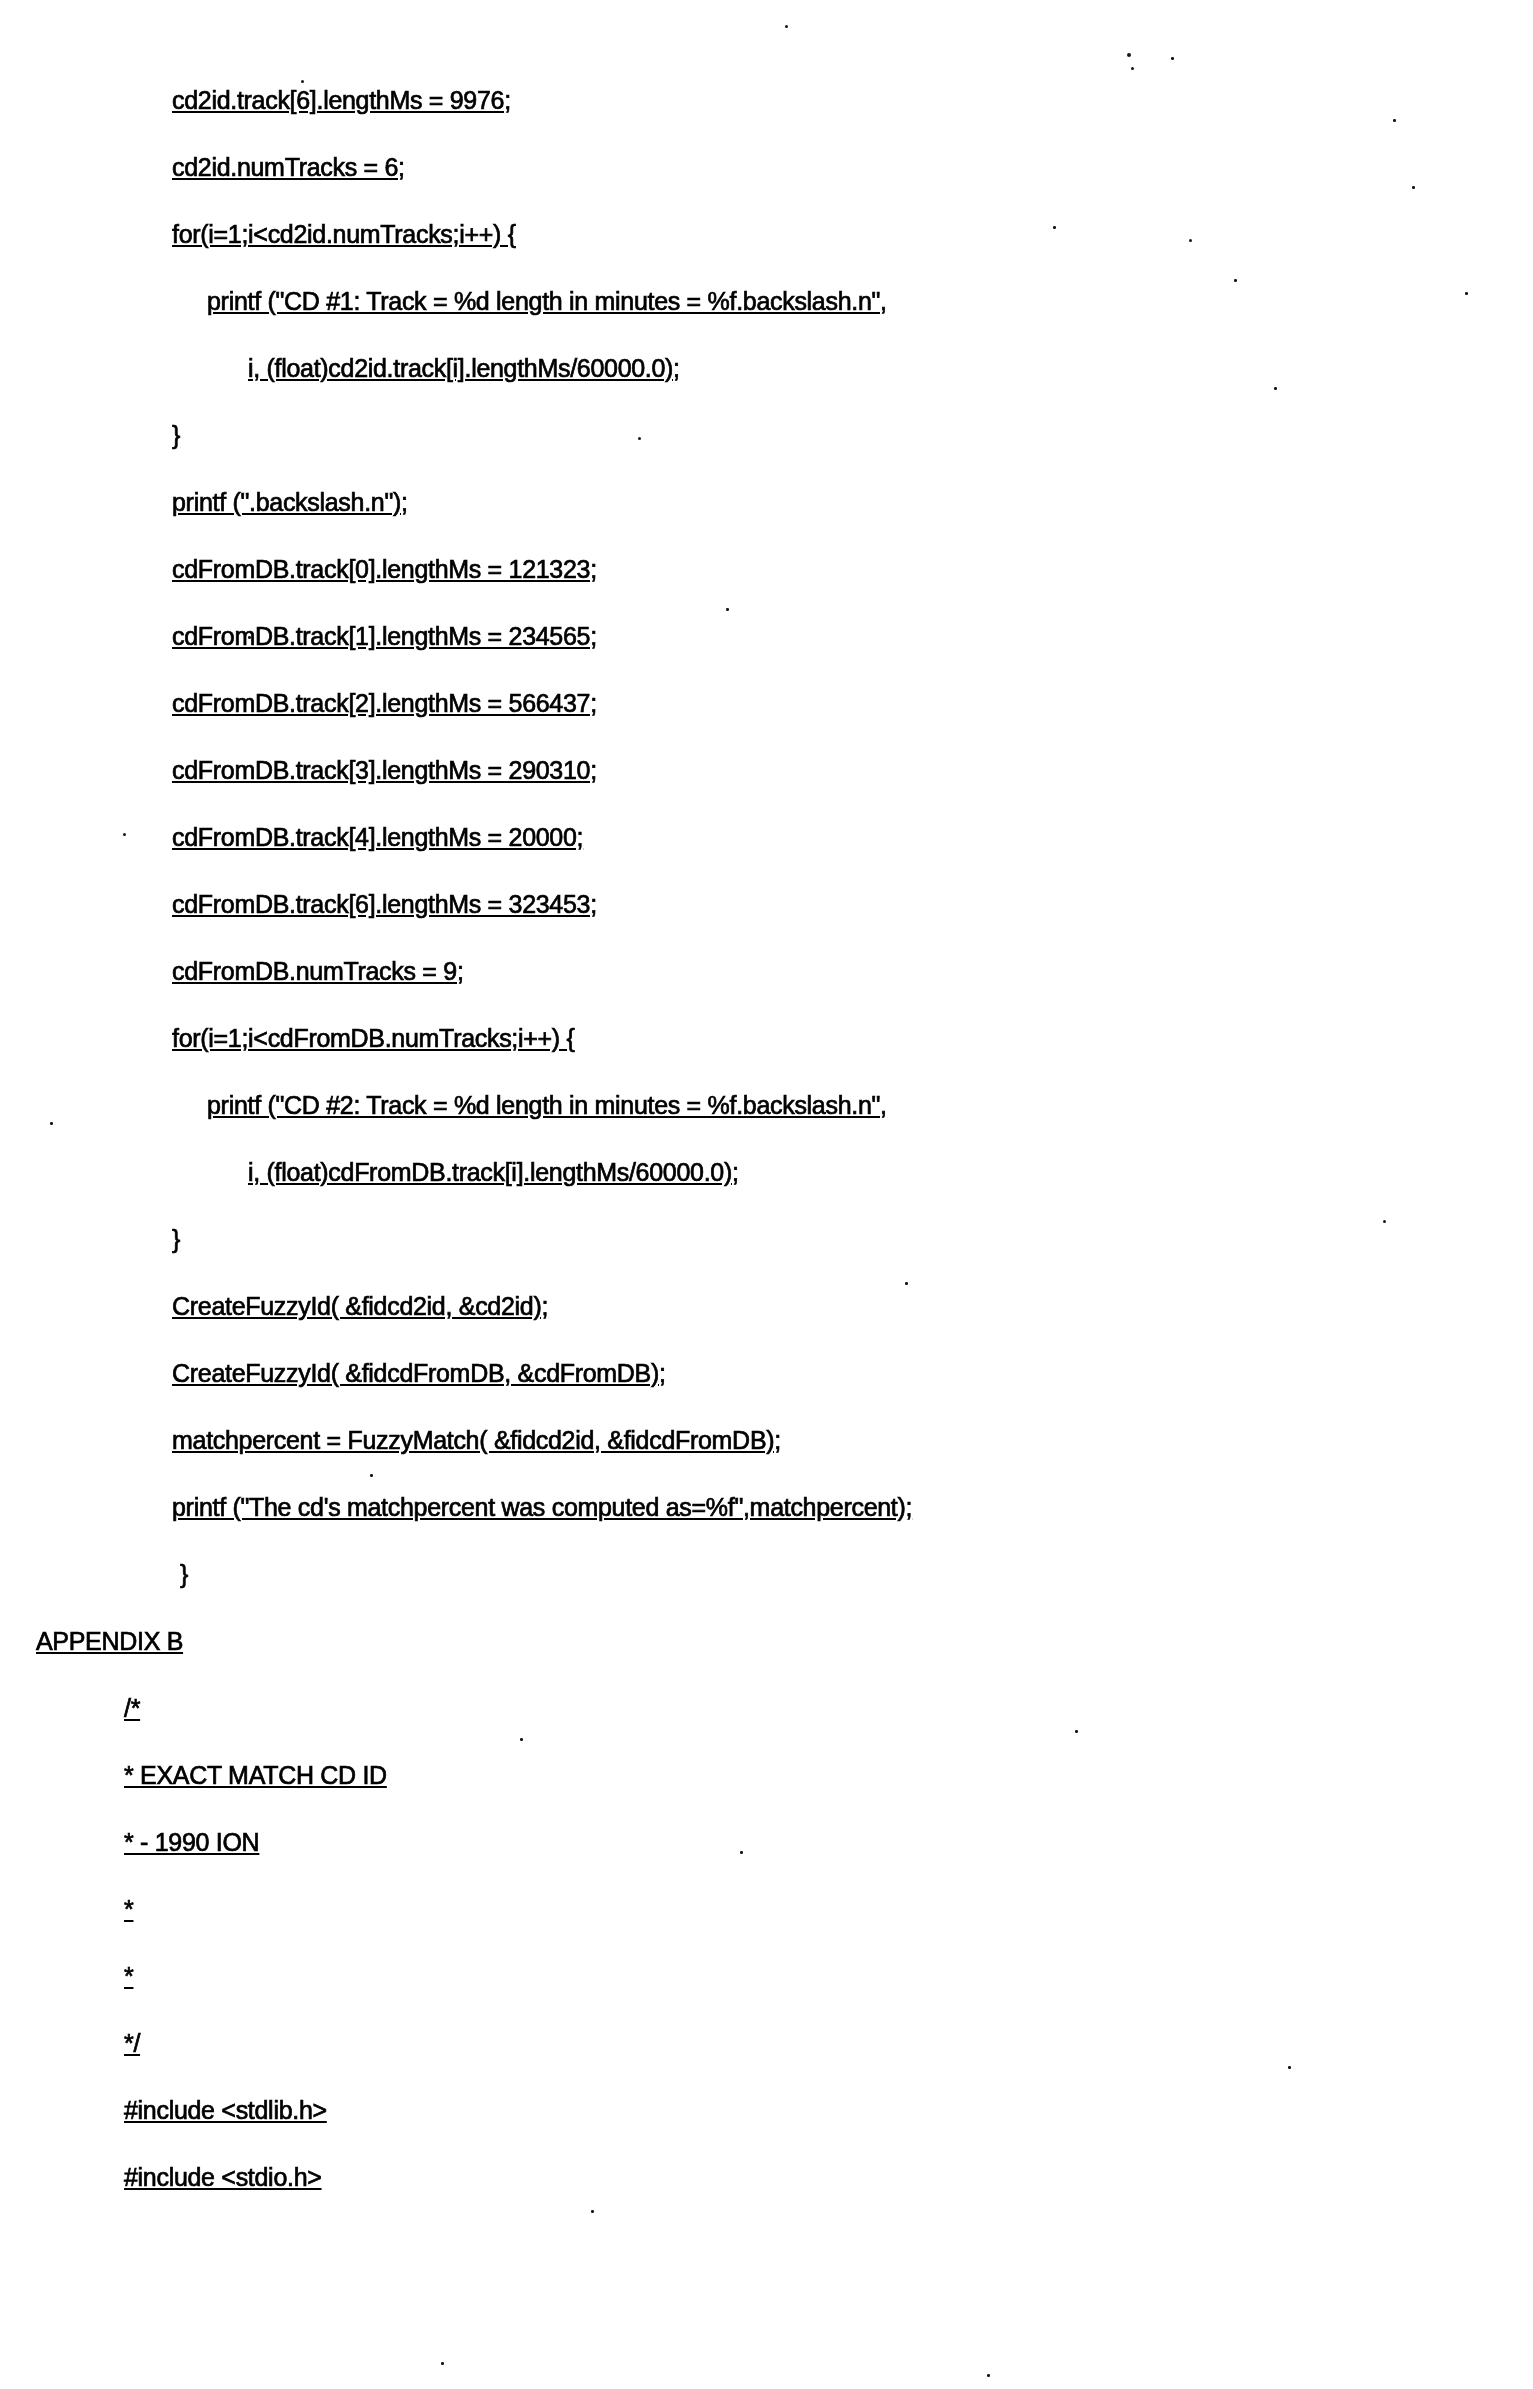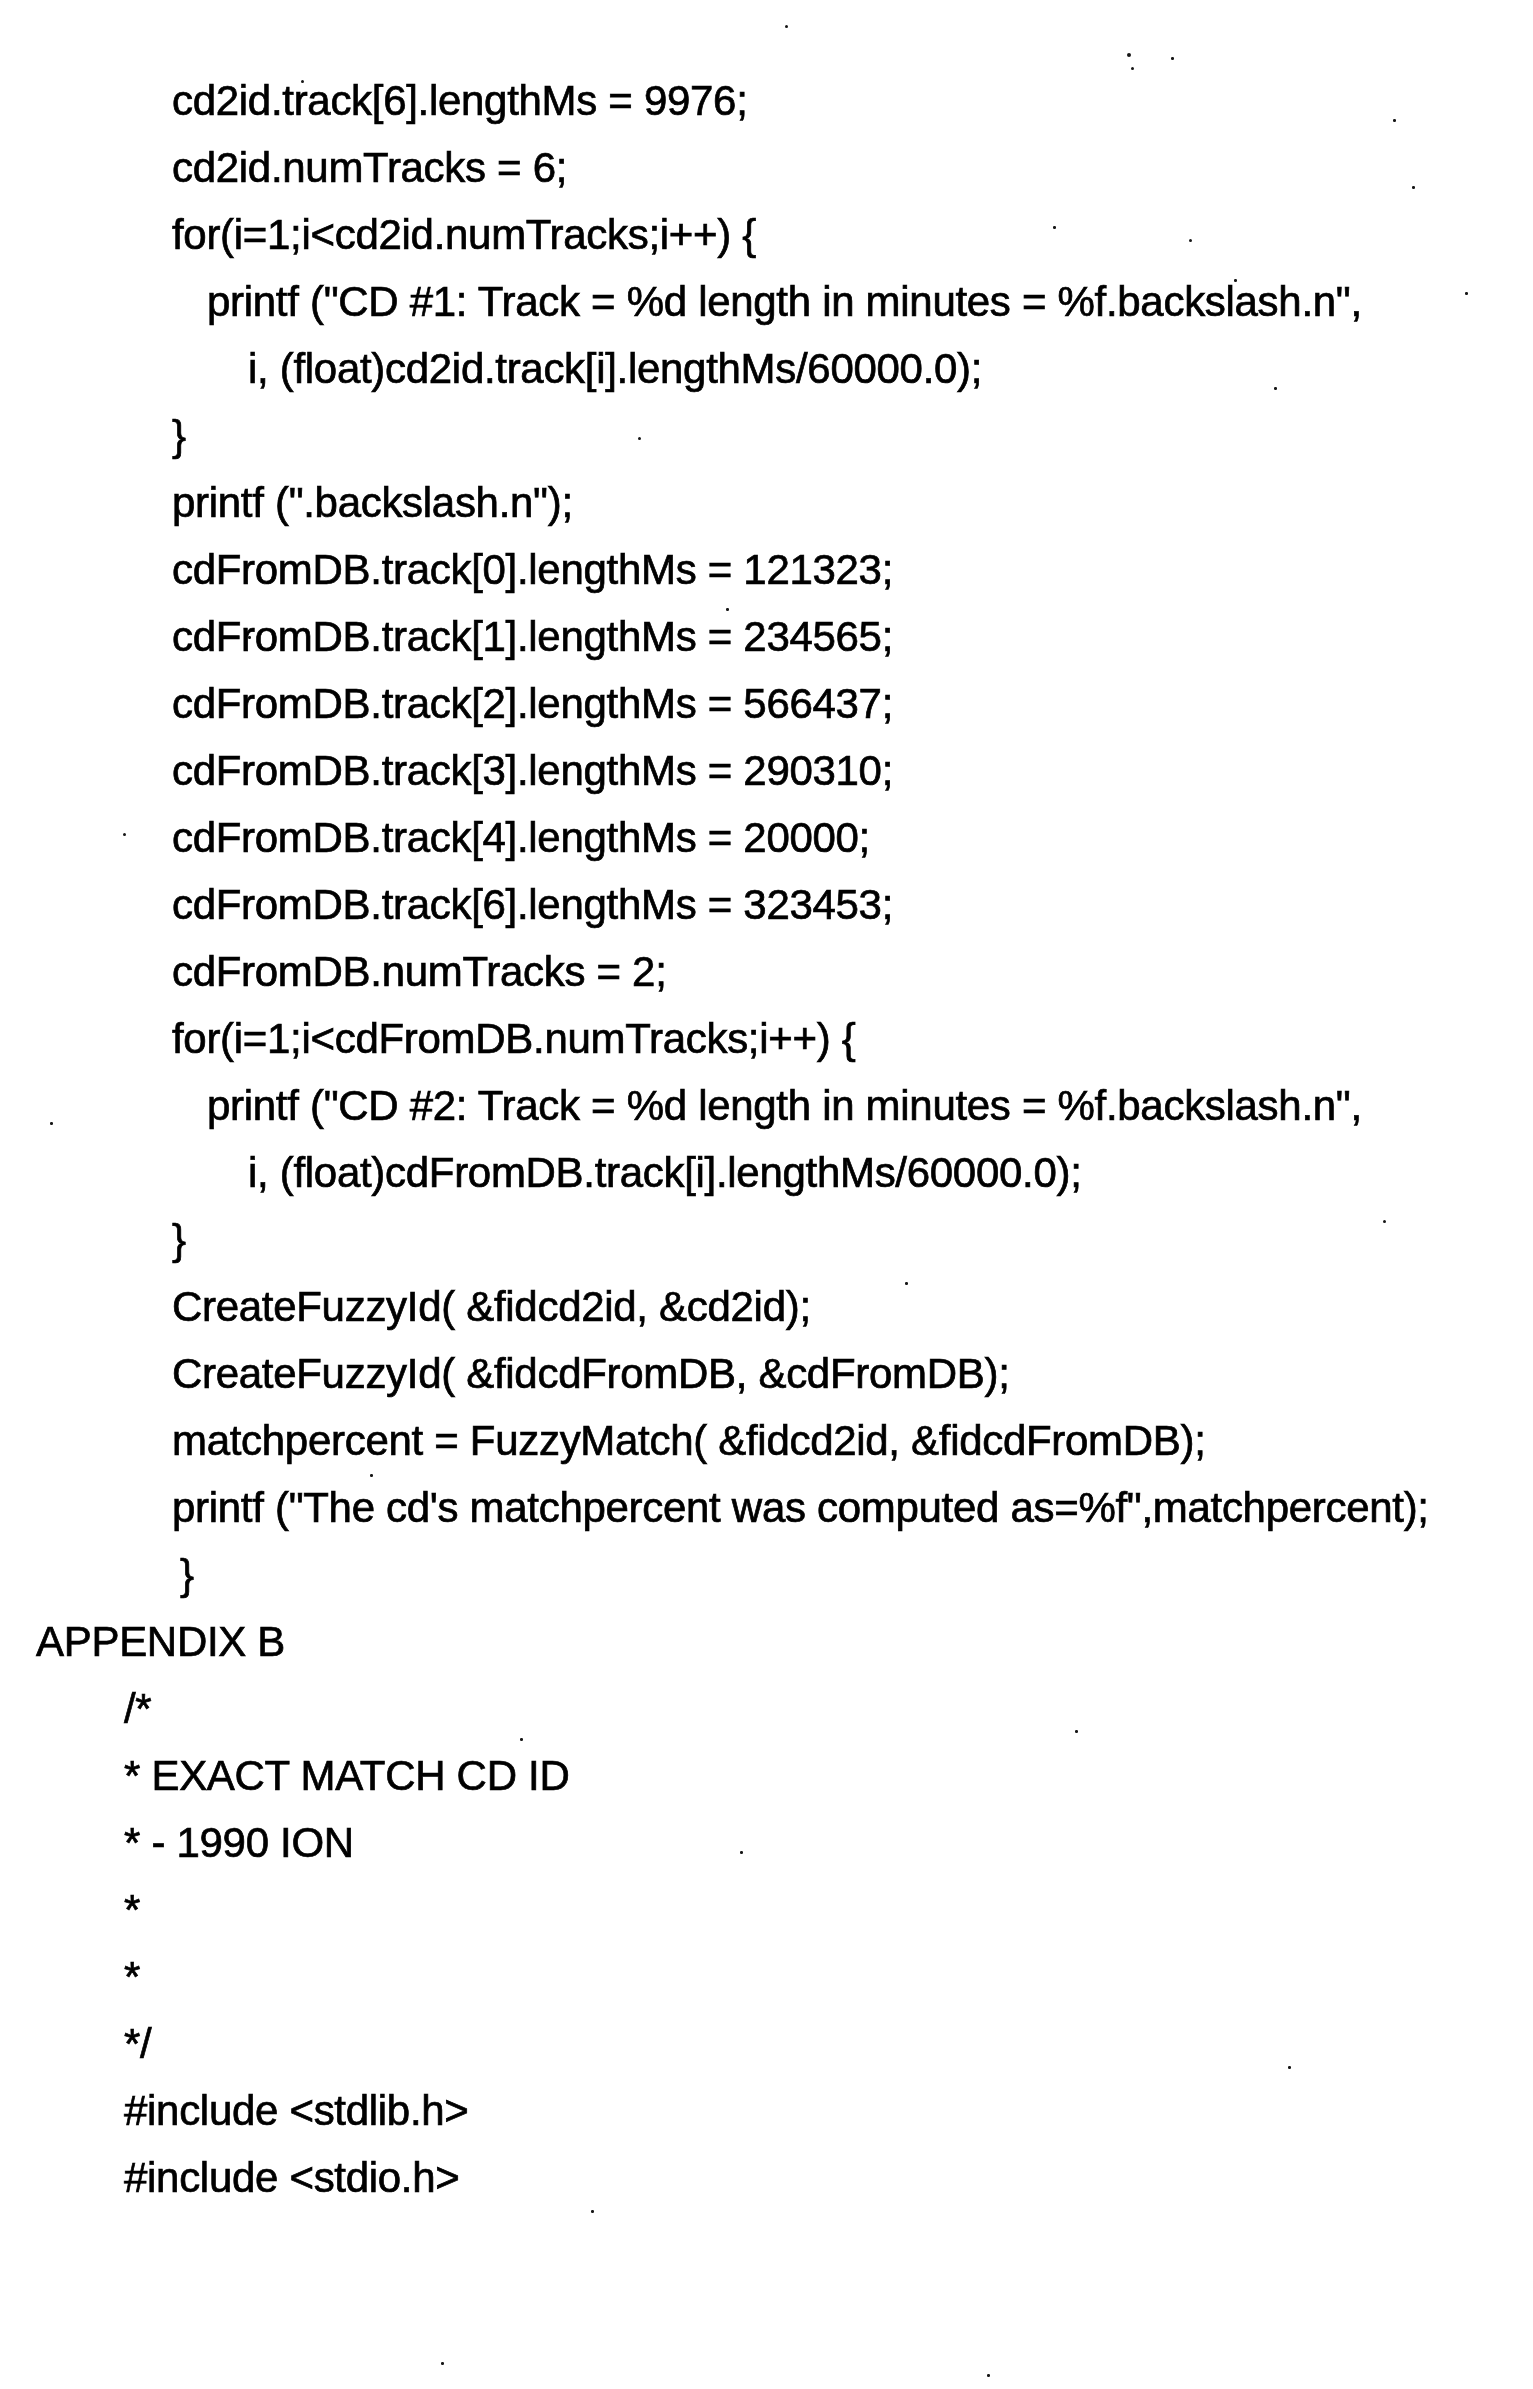--- a/index.html
+++ b/index.html
@@ -17,23 +17,24 @@
   }
   .page {
     position: absolute;
     inset: 0;
     padding-top: 67px;
     background: #ffffff;
   }
   .line {
     height: 67px;
     line-height: 67px;
-    font-size: 42px;
+    font-size: 25px;
     letter-spacing: -0.3px;
     white-space: pre;
+    text-decoration: underline;
     -webkit-text-stroke: 0.7px #000;
   }
   
   .ind-base    { margin-left: 172px; }
   .ind-printf  { margin-left: 207px; }
   .ind-cont    { margin-left: 248px; }
   .ind-brace   { margin-left: 180px; }
   .ind-appendix{ margin-left: 36px;  }
   .ind-comment { margin-left: 124px; }
   
@@ -55,21 +56,21 @@
   <div class="line ind-printf">printf ("CD #1: Track = %d length in minutes = %f.backslash.n",</div>
   <div class="line ind-cont">i, (float)cd2id.track[i].lengthMs/60000.0);</div>
   <div class="line ind-base">}</div>
   <div class="line ind-base">printf (".backslash.n");</div>
   <div class="line ind-base">cdFromDB.track[0].lengthMs = 121323;</div>
   <div class="line ind-base">cdFromDB.track[1].lengthMs = 234565;</div>
   <div class="line ind-base">cdFromDB.track[2].lengthMs = 566437;</div>
   <div class="line ind-base">cdFromDB.track[3].lengthMs = 290310;</div>
   <div class="line ind-base">cdFromDB.track[4].lengthMs = 20000;</div>
   <div class="line ind-base">cdFromDB.track[6].lengthMs = 323453;</div>
-  <div class="line ind-base">cdFromDB.numTracks = 2;</div>
+  <div class="line ind-base">cdFromDB.numTracks = 9;</div>
   <div class="line ind-base">for(i=1;i&lt;cdFromDB.numTracks;i++) {</div>
   <div class="line ind-printf">printf ("CD #2: Track = %d length in minutes = %f.backslash.n",</div>
   <div class="line ind-cont">i, (float)cdFromDB.track[i].lengthMs/60000.0);</div>
   <div class="line ind-base">}</div>
   <div class="line ind-base">CreateFuzzyId( &amp;fidcd2id, &amp;cd2id);</div>
   <div class="line ind-base">CreateFuzzyId( &amp;fidcdFromDB, &amp;cdFromDB);</div>
   <div class="line ind-base">matchpercent = FuzzyMatch( &amp;fidcd2id, &amp;fidcdFromDB);</div>
   <div class="line ind-base">printf ("The cd's matchpercent was computed as=%f",matchpercent);</div>
   <div class="line ind-brace">}</div>
   <div class="line ind-appendix">APPENDIX B</div>

